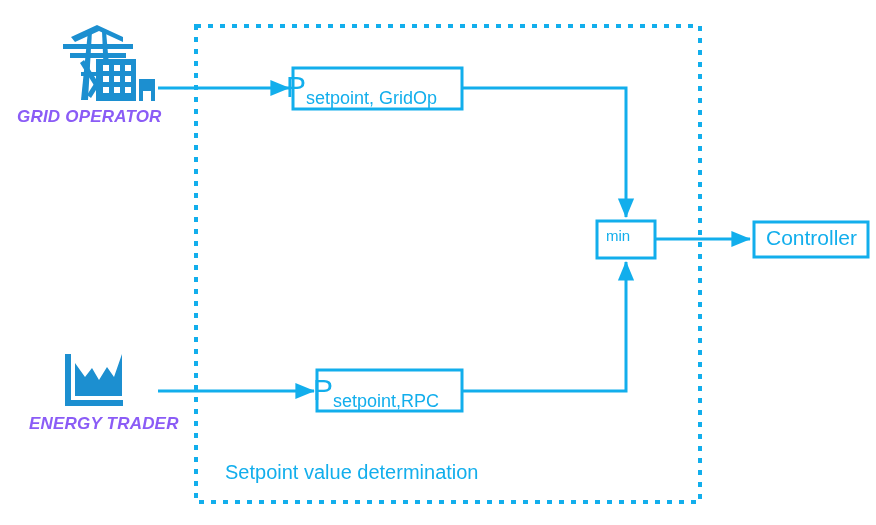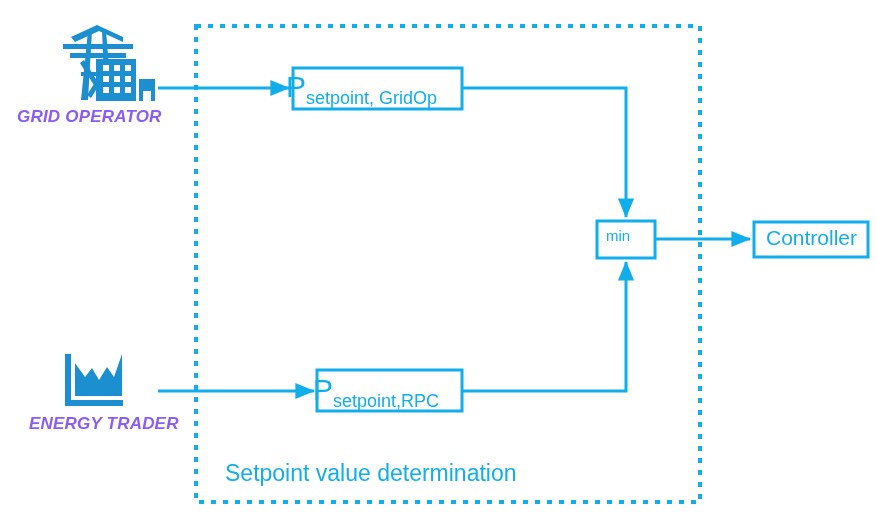--- a/index.html
+++ b/index.html
@@ -61,21 +61,21 @@
     font-size: 15px;
   }
   #controller-box-label {
     left: 766px;
     top: 227px;
     font-size: 21px;
   }
   #container-caption {
     left: 225px;
     top: 462px;
-    font-size: 23px;
+    font-size: 20px;
     text-align: center;
   }
 </style>
 </head>
 <body>
 
 <div id="canvas">
 
   <svg id="diagram-svg" viewBox="0 0 876 525" xmlns="http://www.w3.org/2000/svg">
     <defs>

